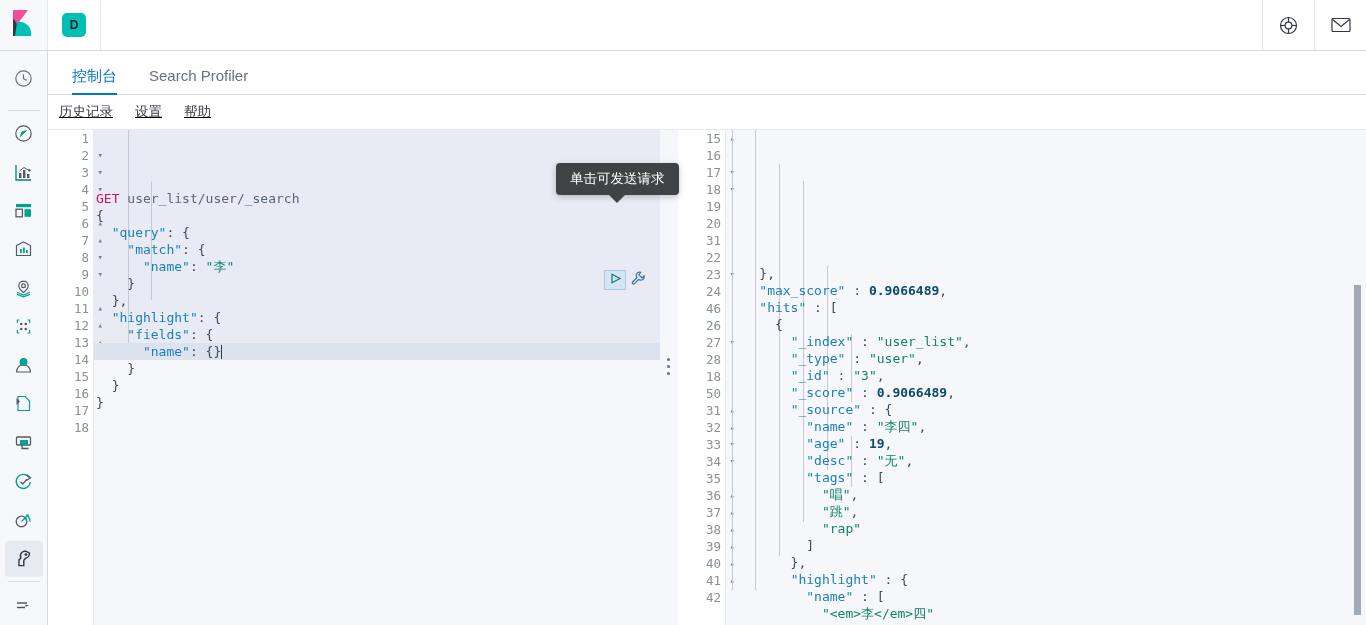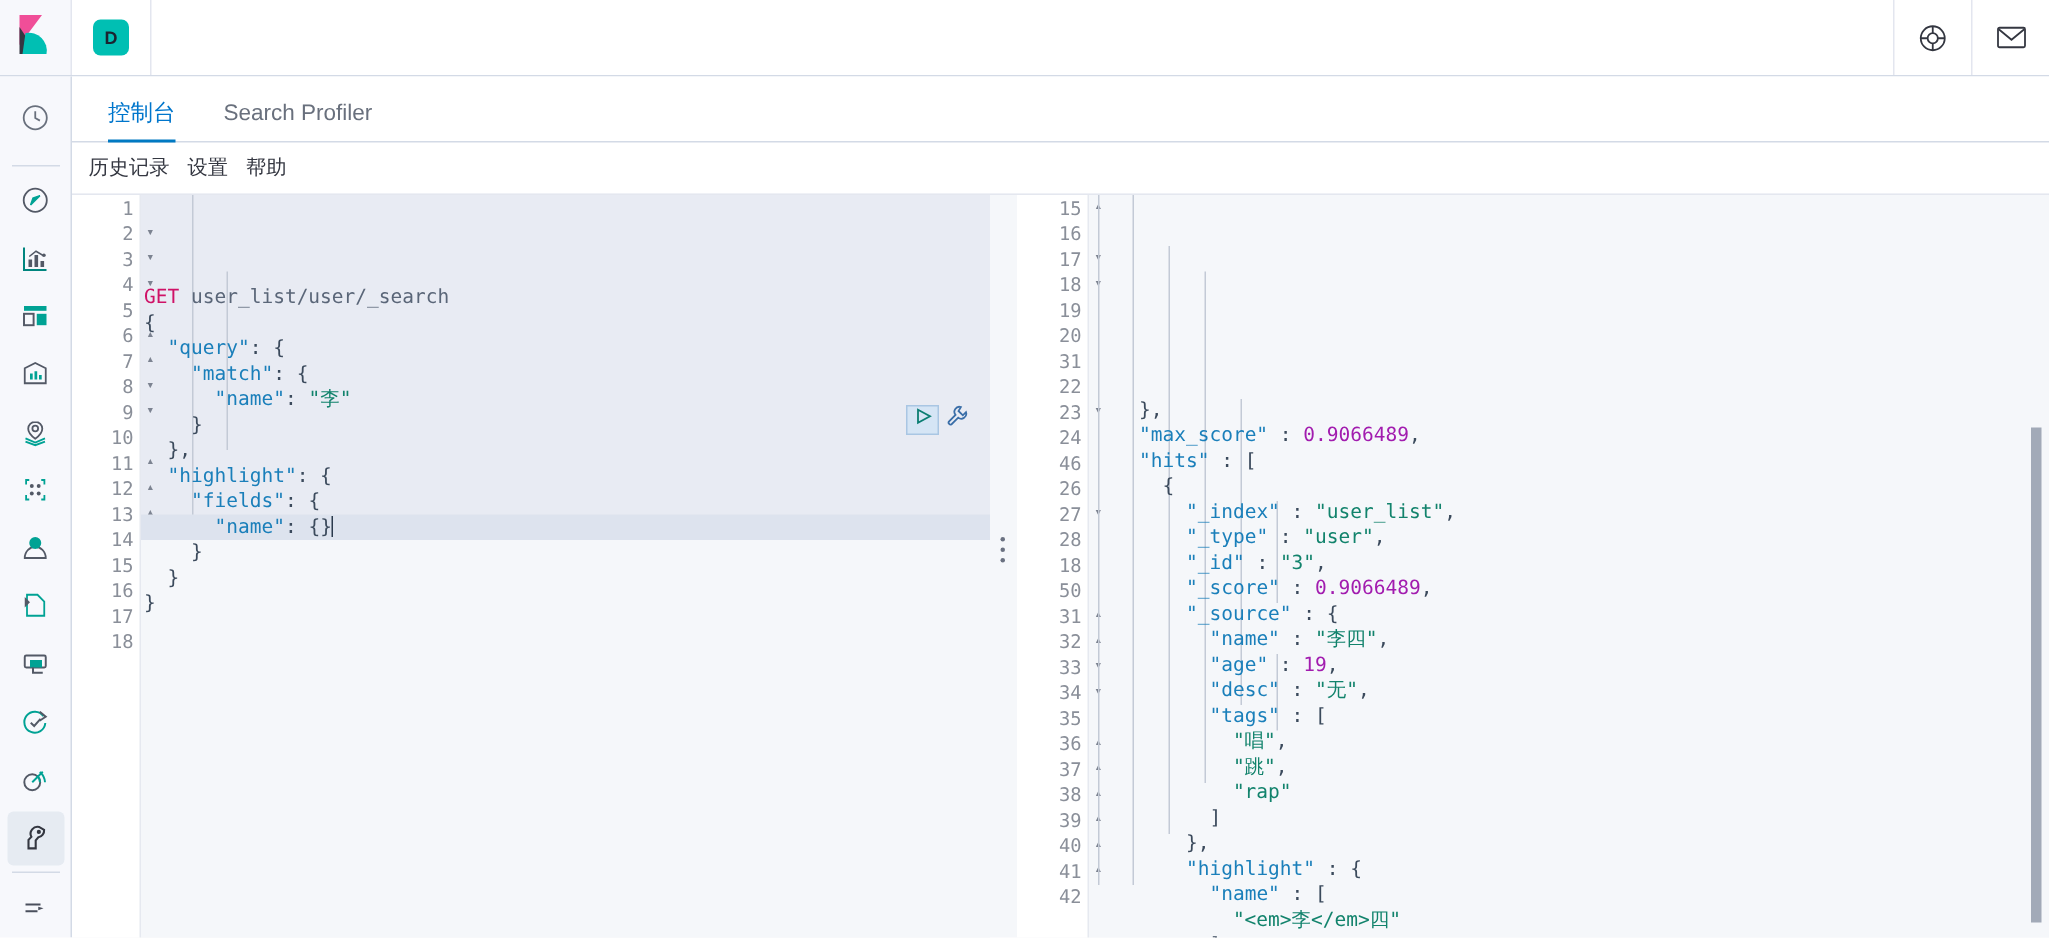--- a/index.html
+++ b/index.html
@@ -82,21 +82,21 @@
   }
   .tab.active { color: #0076cc; }
   .tab.active::after {
     content: ""; position: absolute; left: 16px; right: 16px; bottom: -1px;
     height: 2px; background: #0079c2;
   }
 
   
   .sublinks {
     height: 34px; display: flex; align-items: center;
-    padding-left: 11px; gap: 12px;
+    padding-left: 11px; gap: 22px; text-decoration: underline;
   }
   .sublink {
     font-size: 13.5px; color: #343741; cursor: pointer;
   }
 
   
   .console-wrap {
     position: relative; height: 496px; width: 1318px;
     display: flex; background: #f5f7fa;
     border-top: 1px solid #e4e7ef;
@@ -138,21 +138,21 @@
     background: #e8ebf3;
   }
   .band-left.after { top: 221px; height: 275px; background: #f5f7fa; }
 
   
   .t-method { color: #cf1267; }
   .t-url    { color: #5a6678; }
   .t-punc   { color: #3b4a5c; }
   .t-key    { color: #1a7fba; }
   .t-str    { color: #12836c; }
-  .t-num    { color: #a21caf; }
+  .t-num    { color: #0c4a6e; font-weight: bold; }
   .t-colon  { color: #3b4a5c; }
 
   .caret {
     display: inline-block; width: 1px; height: 14px; background: #2b3a4d;
     vertical-align: -3px; margin-left: 0px;
   }
 
   
   .iguide {
     position: absolute; top: 0; width: 1px; background: #c3cad6;
@@ -506,16 +506,17 @@
         </div>
         <div class="wrench-btn">
           <span>
             <svg width="15" height="15" viewBox="0 0 15 15" fill="none" stroke="#3a6ea8" stroke-width="1.2">
               <path d="M9.6 1.4 A3.3 3.3 0 0 0 6 6.6 L1.6 11 A1.3 1.3 0 0 0 3.4 12.8 L7.8 8.4 A3.3 3.3 0 0 0 13 4.8 L10.9 6.9 L8 4 Z"></path>
             </svg>
           </span>
         </div>
       </div>
 
+      <div class="tooltip">单击可发送请求</div>
 
     </div>
   </div>
 </div>
 
 </body></html>

